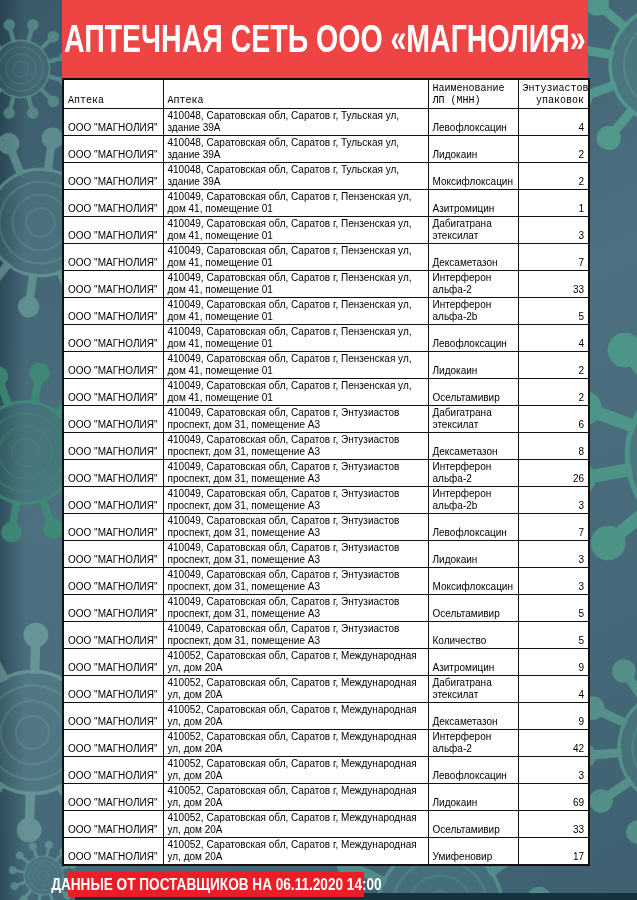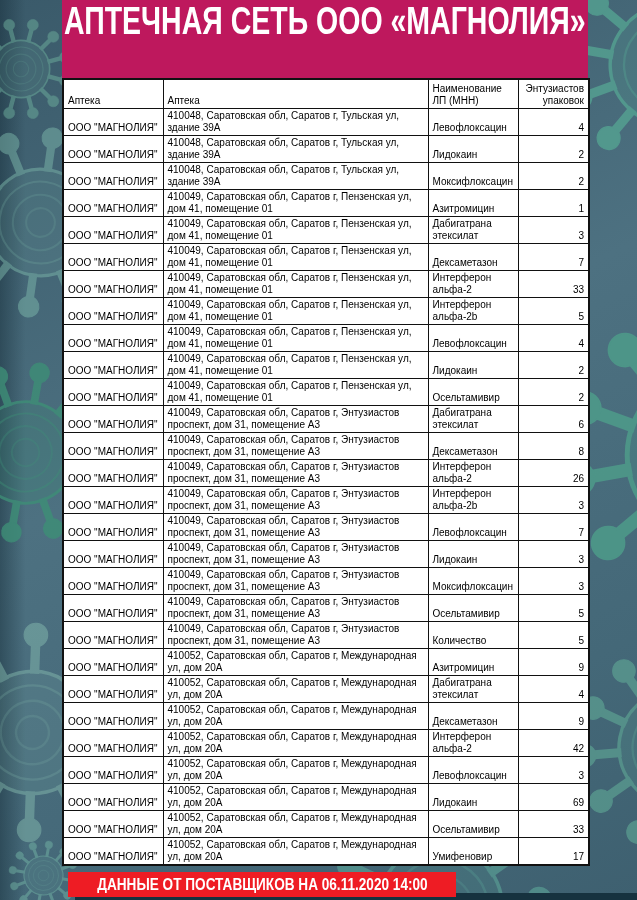--- a/index.html
+++ b/index.html
@@ -17,23 +17,23 @@
   .virus {
     position: absolute;
     pointer-events: none;
     z-index: 1;
   }
 
   
   .banner {
     position: absolute;
     left: 62px; top: 0; width: 526px; height: 78px;
-    background: #be185d;
+    background: #ef4444;
     z-index: 3;
-    display: flex; justify-content: center;
+    display: flex; align-items: center; justify-content: center;
   }
   .banner h1 {
     margin: 0;
     color: #ffffff;
     font-size: 38px;
     font-weight: 700;
     letter-spacing: 0px;
     white-space: nowrap;
     transform: scaleX(0.75);
     transform-origin: center;
@@ -60,28 +60,28 @@
     border: 1px solid #111111;
     font-size: 10px;
     line-height: 12px;
     color: #000000;
     padding: 1px 4px;
     vertical-align: bottom;
     text-align: left;
     font-weight: 400;
     overflow: hidden;
   }
-  table.pharm th { height: 26px; }
+  table.pharm th { height: 26px; font-family: Liberation Mono, monospace; }
   table.pharm td { height: 24px; }
   table.pharm th.col-qty, table.pharm td.col-qty { text-align: right; }
 
   
   .footer-band {
     position: absolute;
-    left: 68px; top: 872px; width: 388px; height: 25px;
+    left: 68px; top: 872px; width: 296px; height: 25px;
     background: #ee1c24;
     z-index: 3;
     display: flex; align-items: center; justify-content: center;
   }
   .footer-band .note {
     color: #ffffff;
     font-size: 17px;
     font-weight: 700;
     white-space: nowrap;
     transform: scaleX(0.8);

